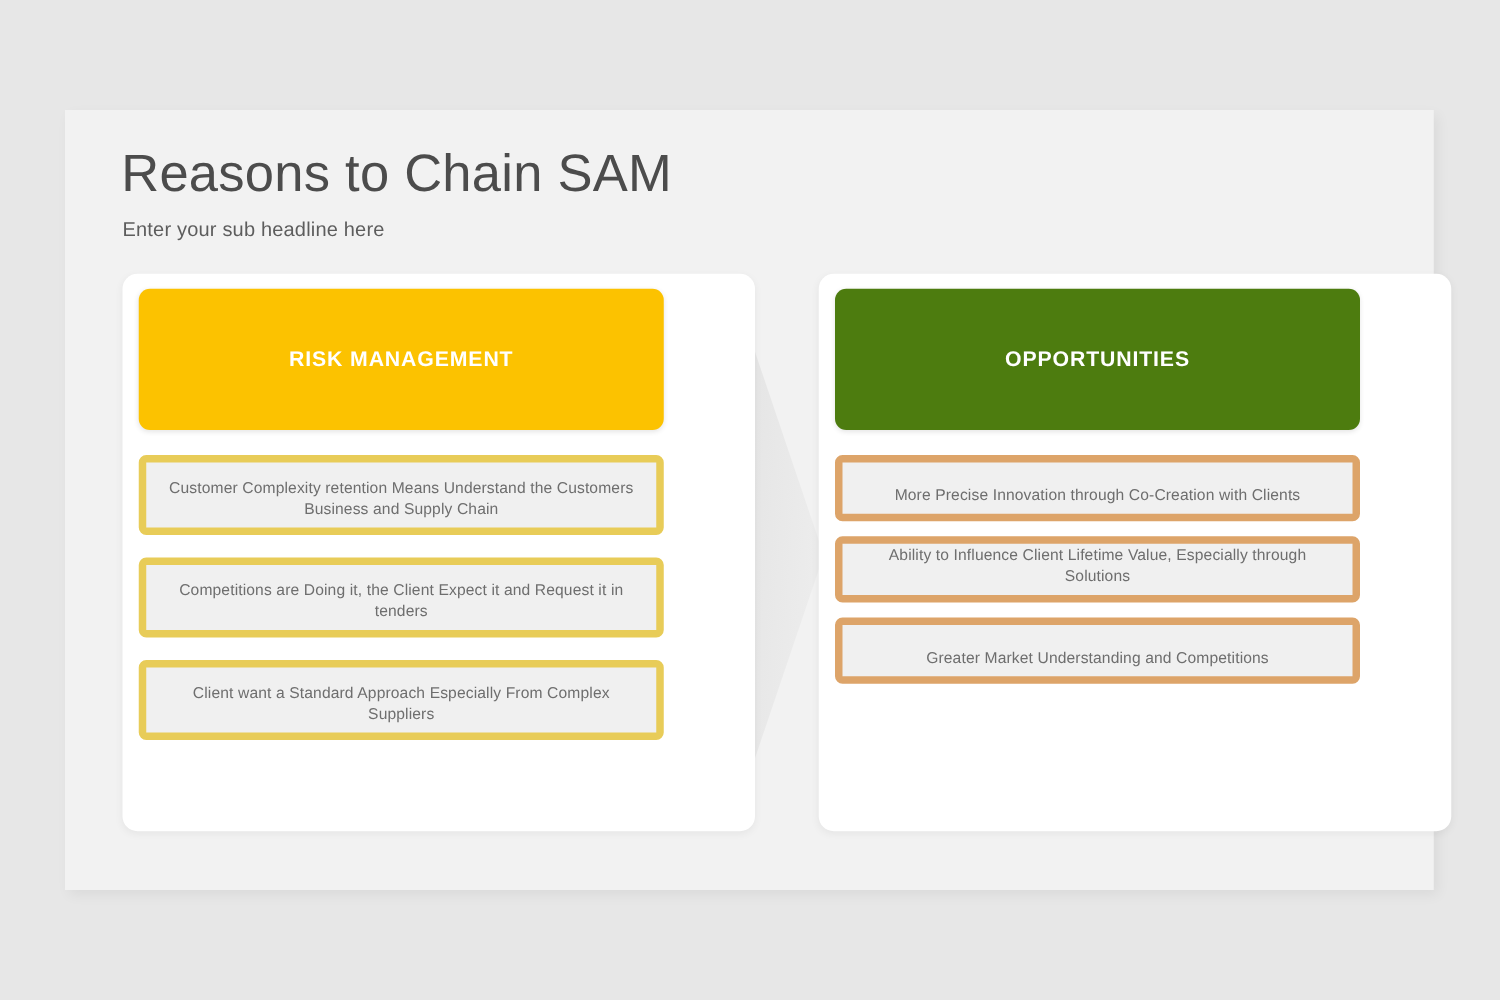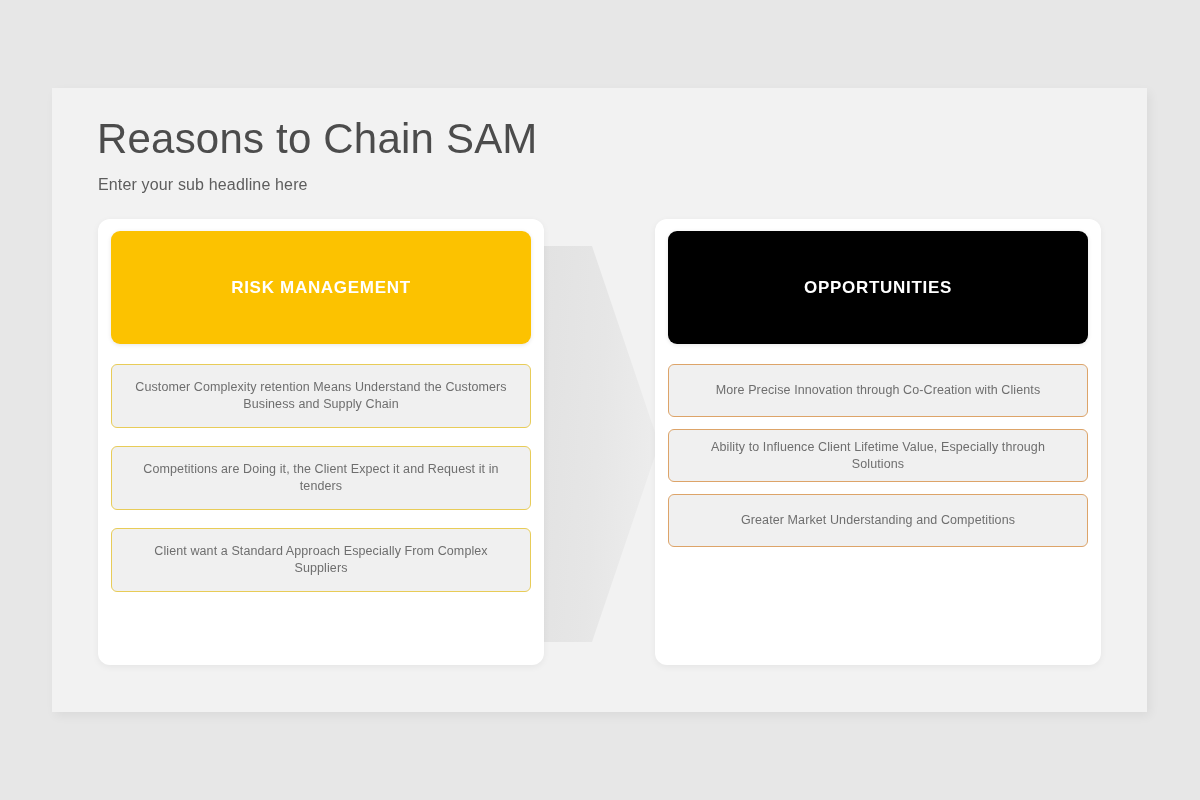--- a/index.html
+++ b/index.html
@@ -55,21 +55,21 @@
     top: 158px;
     width: 115px;
     height: 396px;
   }
   .arrow-shape svg { display: block; }
 
   
   .column {
     position: absolute;
     top: 131px;
-    width: 446px;
+    width: 506px;
     height: 446px;
     background: #ffffff;
     border-radius: 12px;
     box-shadow: 0 2px 7px rgba(0,0,0,0.055);
   }
   .column.left  { left: 46px; }
   .column.right { left: 603px; }
 
   .col-header {
     position: absolute;
@@ -95,23 +95,23 @@
     position: absolute;
     left: 13px;
     top: 145px;
     width: 420px;
   }
   .item-box {
     box-sizing: border-box;
     width: 420px;
     background: #f0f0f0;
     border-radius: 6px;
-    border: 1px solid #c2410c;
+    border: 6px solid #c2410c;
     display: flex;
-    align-items: center;
+    align-items: flex-end;
     justify-content: center;
     padding: 6px 16px;
     margin-bottom: 18px;
   }
   .column.left  .item-box { height: 64px; border-color: #e8cc58; }
   .column.right .item-box { height: 53px; border-color: #dda469; margin-bottom: 12px; }
 
   .item-text {
     font-size: 12.5px;
     line-height: 17px;
@@ -153,21 +153,21 @@
       <div class="item-box">
         <span class="item-text">Competitions are Doing it, the Client Expect it and Request it in tenders</span>
       </div>
       <div class="item-box">
         <span class="item-text">Client want a Standard Approach Especially From Complex Suppliers</span>
       </div>
     </div>
   </div>
 
   <div class="column right">
-    <div class="col-header" style="background:#000000;text-decoration:underline;">
+    <div class="col-header" style="background:#4d7c0f;">
       <span class="col-header-label">OPPORTUNITIES</span>
     </div>
     <div class="items">
       <div class="item-box">
         <span class="item-text">More Precise Innovation through Co-Creation with Clients</span>
       </div>
       <div class="item-box">
         <span class="item-text">Ability to Influence Client Lifetime Value, Especially through Solutions</span>
       </div>
       <div class="item-box">

